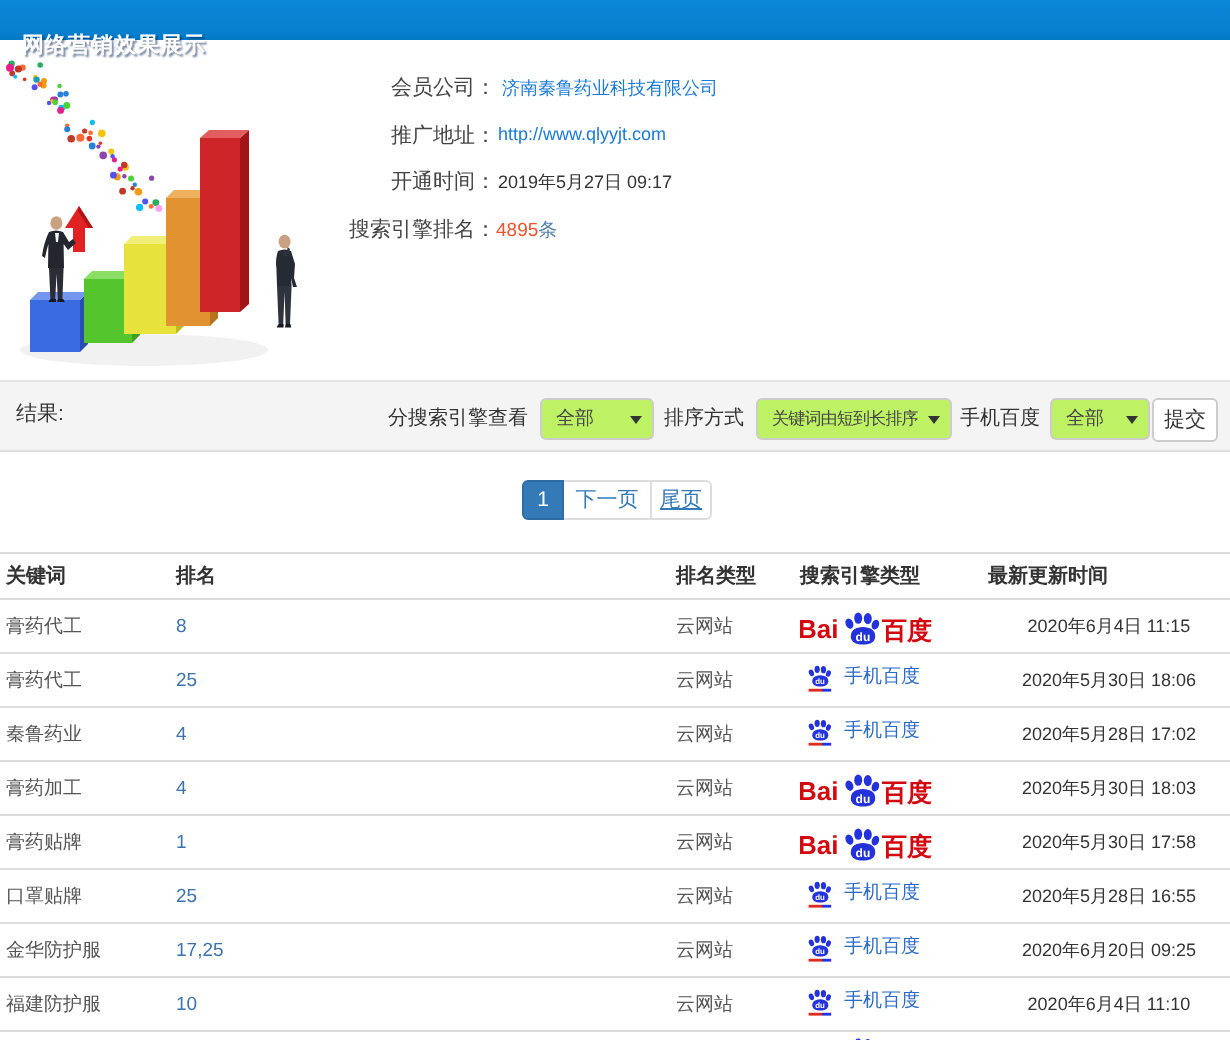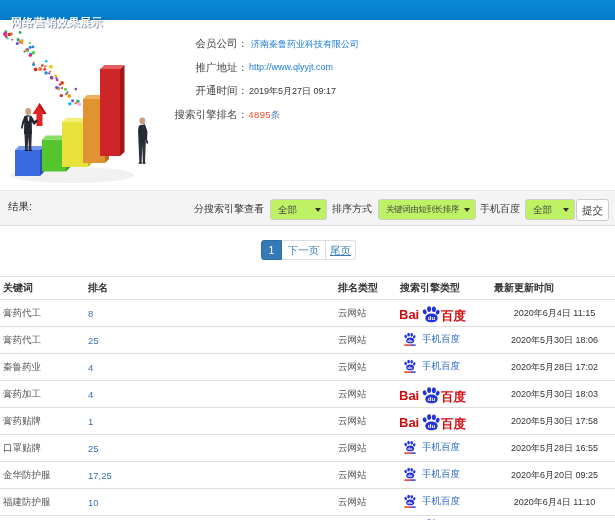--- a/index.html
+++ b/index.html
@@ -34,21 +34,21 @@
     <span>网络营销效果展示</span>
   </div>
 
 <div class="abs lab" style="left:124px; top:37px;">会员公司：</div>
 <div class="abs val blue" style="left:251px; top:38px;">济南秦鲁药业科技有限公司</div>
 <div class="abs lab" style="left:124px; top:60.5px;">推广地址：</div>
 <div class="abs val blue" style="left:249px; top:62px;">http://www.qlyyjt.com</div>
 <div class="abs lab" style="left:124px; top:84px;">开通时间：</div>
 <div class="abs val" style="left:249px; top:85px;">2019年5月27日 09:17</div>
 <div class="abs lab" style="left:124px; top:108px;">搜索引擎排名：</div>
-<div class="abs val" style="left:248px; top:109px;"><span style="color:#f4502a;font-size:9.5px;font-family:Liberation Mono, monospace;">4895</span><span style="color:#5580b0;font-size:9.5px;">条</span></div>
+<div class="abs val" style="left:248px; top:109px;"><span style="color:#f4502a;font-size:9.5px;">4895</span><span style="color:#5580b0;font-size:9.5px;">条</span></div>
 
 <svg class="abs" style="left:0; top:22px;" width="160" height="165" viewBox="0 0 160 165">
 <circle cx="5.8" cy="9.9" r="1.6" fill="#27ae60"></circle>
     <circle cx="6.1" cy="14.7" r="1.4" fill="#c0392b"></circle>
     <circle cx="11.3" cy="11.8" r="1.6" fill="#ff6b35"></circle>
     <circle cx="5.0" cy="11.9" r="2.0" fill="#e91e8c"></circle>
     <circle cx="7.6" cy="16.4" r="1.0" fill="#0fbcf9"></circle>
     <circle cx="9.2" cy="12.5" r="1.8" fill="#c0392b"></circle>
     <circle cx="12.3" cy="17.7" r="0.9" fill="#e6332a"></circle>
     <circle cx="17.6" cy="16.5" r="1.1" fill="#f1c40f"></circle>

